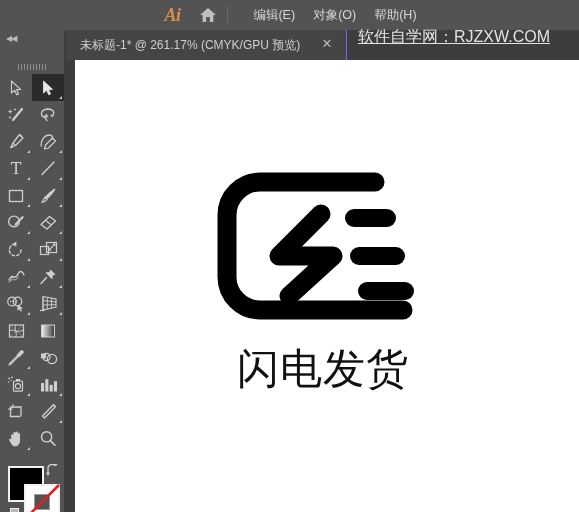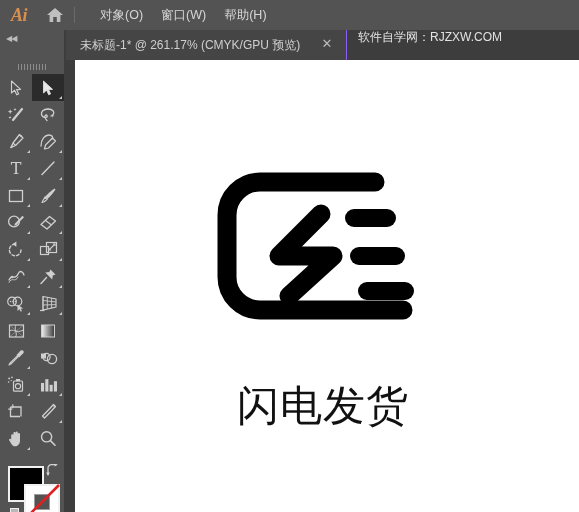--- a/index.html
+++ b/index.html
@@ -7,21 +7,21 @@
     width:579px;height:512px;overflow:hidden;
     background:#535353;
     font-family:"Liberation Sans","DejaVu Sans",sans-serif;
     -webkit-font-smoothing:antialiased;
   }
   #app{position:relative;width:579px;height:512px;}
 
   
   .menubar{
     position:absolute;left:0;top:0;width:579px;height:30px;
-    background:#535353;display:flex;align-items:center;
+    background:#535353;display:flex;align-items:center;justify-content:center;
   }
   .ai-logo{
     width:38px;height:30px;display:flex;align-items:center;justify-content:center;
     color:#d98f4e;font-size:18px;font-weight:bold;font-style:italic;
     font-family:"Liberation Serif","DejaVu Serif",serif;letter-spacing:-0.5px;
   }
   .home-btn{
     width:34px;height:30px;display:flex;align-items:center;justify-content:center;
   }
   .menu-sep{width:1px;height:16px;background:#6a6a6a;margin:0 4px 0 2px;}
@@ -49,21 +49,21 @@
   }
   .doc-tab-title{
     color:#cfcfcf;font-size:12px;margin-left:14px;white-space:nowrap;
   }
   .doc-tab-close{
     position:absolute;right:12px;top:7px;color:#b9b9b9;font-size:13px;
     width:14px;height:14px;line-height:14px;text-align:center;cursor:default;
   }
   .site-label{
     position:absolute;left:358px;top:0;height:14px;display:flex;align-items:center;
-    color:#e2e2e2;font-size:12px;white-space:nowrap;
+    color:#e2e2e2;font-size:16px;white-space:nowrap;text-decoration:underline;
   }
 
   
   .toolbar{
     position:absolute;left:0;top:60px;width:64px;height:452px;
     background:#535353;
   }
   .tool-grip{
     position:absolute;left:0;top:0;width:64px;height:14px;
     display:flex;align-items:center;justify-content:center;
@@ -120,42 +120,41 @@
   }
 
   
   .artwork{position:absolute;left:0;top:0;width:504px;height:452px;}
   .art-svg{position:absolute;left:140px;top:110px;}
   .art-text{
     position:absolute;left:0;top:288px;width:504px;text-align:center;
     color:#111;font-size:42px;line-height:1;letter-spacing:1px;
     font-family:"DejaVu Sans","Liberation Sans",sans-serif;
     padding-left:-0px;
-    margin-top:37px;
   }
   .art-text-wrap{
     position:absolute;left:128px;top:288px;width:240px;text-align:center;
   }
 </style>
 </head>
 <body>
 
 <div id="app">
 
   <div class="menubar">
     <div class="ai-logo">Ai</div>
     <div class="home-btn">
       <svg width="18" height="16" viewBox="0 0 18 16" aria-hidden="true">
         <path d="M9 1 L17 8 L14.4 8 L14.4 15 L10.8 15 L10.8 10 L7.2 10 L7.2 15 L3.6 15 L3.6 8 L1 8 Z" fill="#bfbfbf"></path>
       </svg>
     </div>
     <div class="menu-sep"></div>
     <div class="menu-items">
+      <div class="menu-item">编辑(E)</div>
       <div class="menu-item">对象(O)</div>
-      <div class="menu-item">窗口(W)</div>
       <div class="menu-item">帮助(H)</div>
     </div>
   </div>
 
   <div class="tabbar">
     <div class="tabbar-left">
       <div class="collapse-arrows">◀◀</div>
     </div>
     <div class="doc-tab">
       <div class="doc-tab-title">未标题-1* @ 261.17% (CMYK/GPU 预览)</div>

